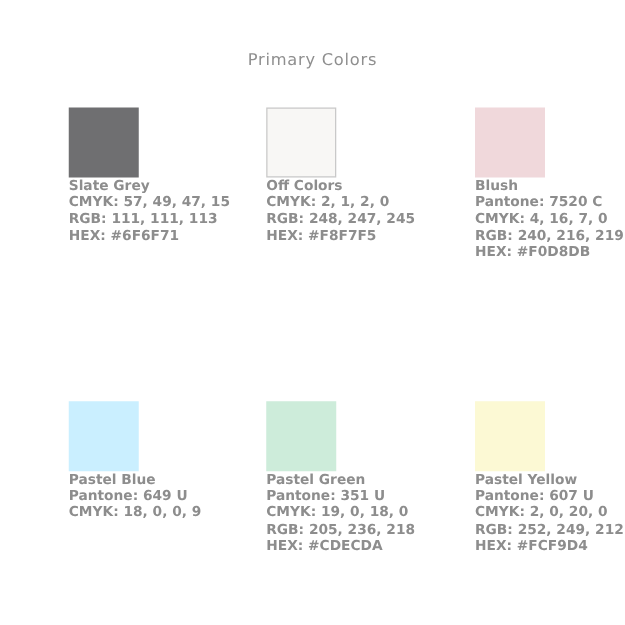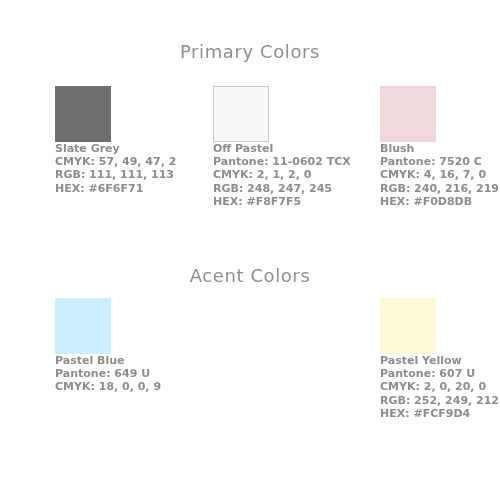--- a/index.html
+++ b/index.html
@@ -22,36 +22,36 @@
     height: 500px;
   }
 
   
   .section-title {
     position: absolute;
     left: 0;
     width: 500px;
     text-align: center;
     color: #8f8f8f;
-    font-size: 18px;
+    font-size: 13px;
     font-weight: 400;
     letter-spacing: 0.6px;
     font-family: "DejaVu Sans", sans-serif;
     -webkit-font-smoothing: antialiased;
   }
   #title-primary { top: 41px; }
   #title-accent  { top: 265px; }
 
   
   .swatch-group {
     position: absolute;
     width: 150px;
   }
   .row-primary { top: 86px; }
-  .row-accent  { top: 298px; }
+  .row-accent  { top: 321px; }
 
   .col-1 { left: 55px; }
   .col-2 { left: 213px; }
   .col-3 { left: 380px; }
 
   .swatch {
     width: 56px;
     height: 56px;
     display: block;
   }
@@ -78,59 +78,67 @@
 <body style="background-color: rgb(255, 255, 255);">
 
 <div class="page">
 
   <div class="section-title" id="title-primary">Primary Colors</div>
 
   <div class="swatch-group row-primary col-1">
     <div class="swatch" style="background-color: rgb(111, 111, 113);"></div>
     <div class="swatch-info">
       <div>Slate Grey</div>
-      <div>CMYK: 57, 49, 47, 2</div>
+      <div>CMYK: 57, 49, 47, 15</div>
       <div>RGB: 111, 111, 113</div>
       <div>HEX: #6F6F71</div>
     </div>
   </div>
 
   <div class="swatch-group row-primary col-2">
     <div class="swatch bordered" style="background-color: rgb(248, 247, 245);"></div>
     <div class="swatch-info">
-      <div>Off Pastel</div>
-      <div>Pantone: 11-0602 TCX</div>
+      <div>Off Colors</div>
       <div>CMYK: 2, 1, 2, 0</div>
       <div>RGB: 248, 247, 245</div>
       <div>HEX: #F8F7F5</div>
     </div>
   </div>
 
   <div class="swatch-group row-primary col-3">
     <div class="swatch" style="background-color: rgb(240, 216, 219);"></div>
     <div class="swatch-info">
       <div>Blush</div>
       <div>Pantone: 7520 C</div>
       <div>CMYK: 4, 16, 7, 0</div>
       <div>RGB: 240, 216, 219</div>
       <div>HEX: #F0D8DB</div>
     </div>
   </div>
 
-  <div class="section-title" id="title-accent">Acent Colors</div>
 
   <div class="swatch-group row-accent col-1">
     <div class="swatch" style="background-color: rgb(202, 239, 255);"></div>
     <div class="swatch-info">
       <div>Pastel Blue</div>
       <div>Pantone: 649 U</div>
       <div>CMYK: 18, 0, 0, 9</div>
     </div>
   </div>
 
+  <div class="swatch-group row-accent col-2">
+    <div class="swatch" style="background-color: rgb(205, 236, 218);"></div>
+    <div class="swatch-info">
+      <div>Pastel Green</div>
+      <div>Pantone: 351 U</div>
+      <div>CMYK: 19, 0, 18, 0</div>
+      <div>RGB: 205, 236, 218</div>
+      <div>HEX: #CDECDA</div>
+    </div>
+  </div>
 
   <div class="swatch-group row-accent col-3">
     <div class="swatch" style="background-color: rgb(252, 249, 212);"></div>
     <div class="swatch-info">
       <div>Pastel Yellow</div>
       <div>Pantone: 607 U</div>
       <div>CMYK: 2, 0, 20, 0</div>
       <div>RGB: 252, 249, 212</div>
       <div>HEX: #FCF9D4</div>
     </div>

